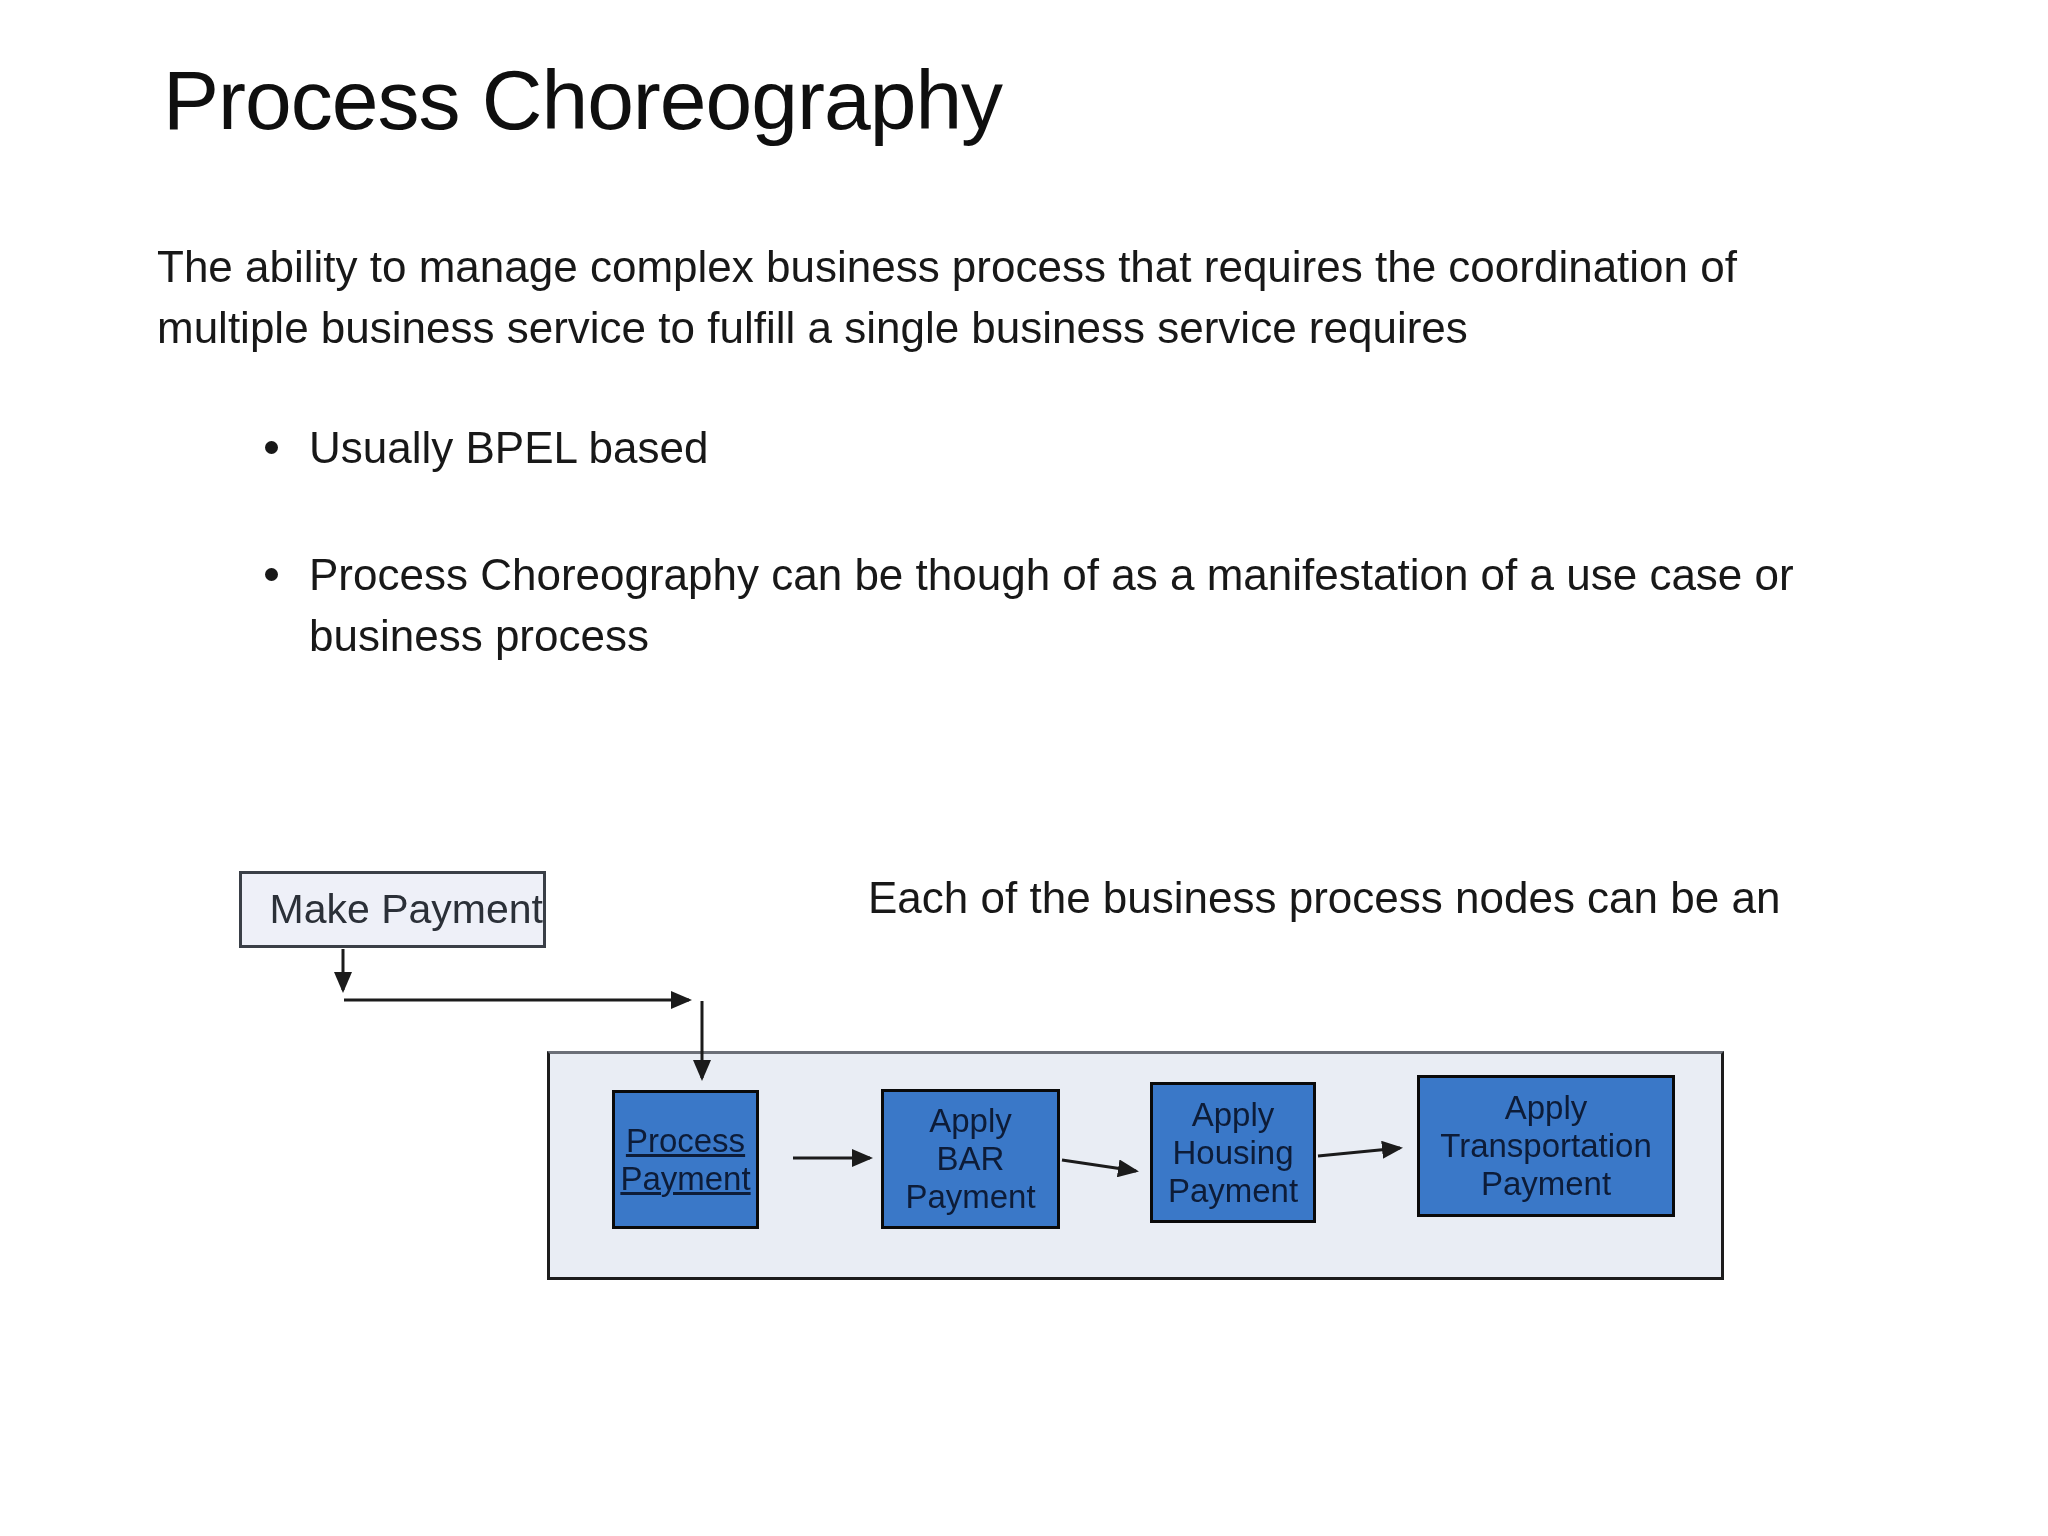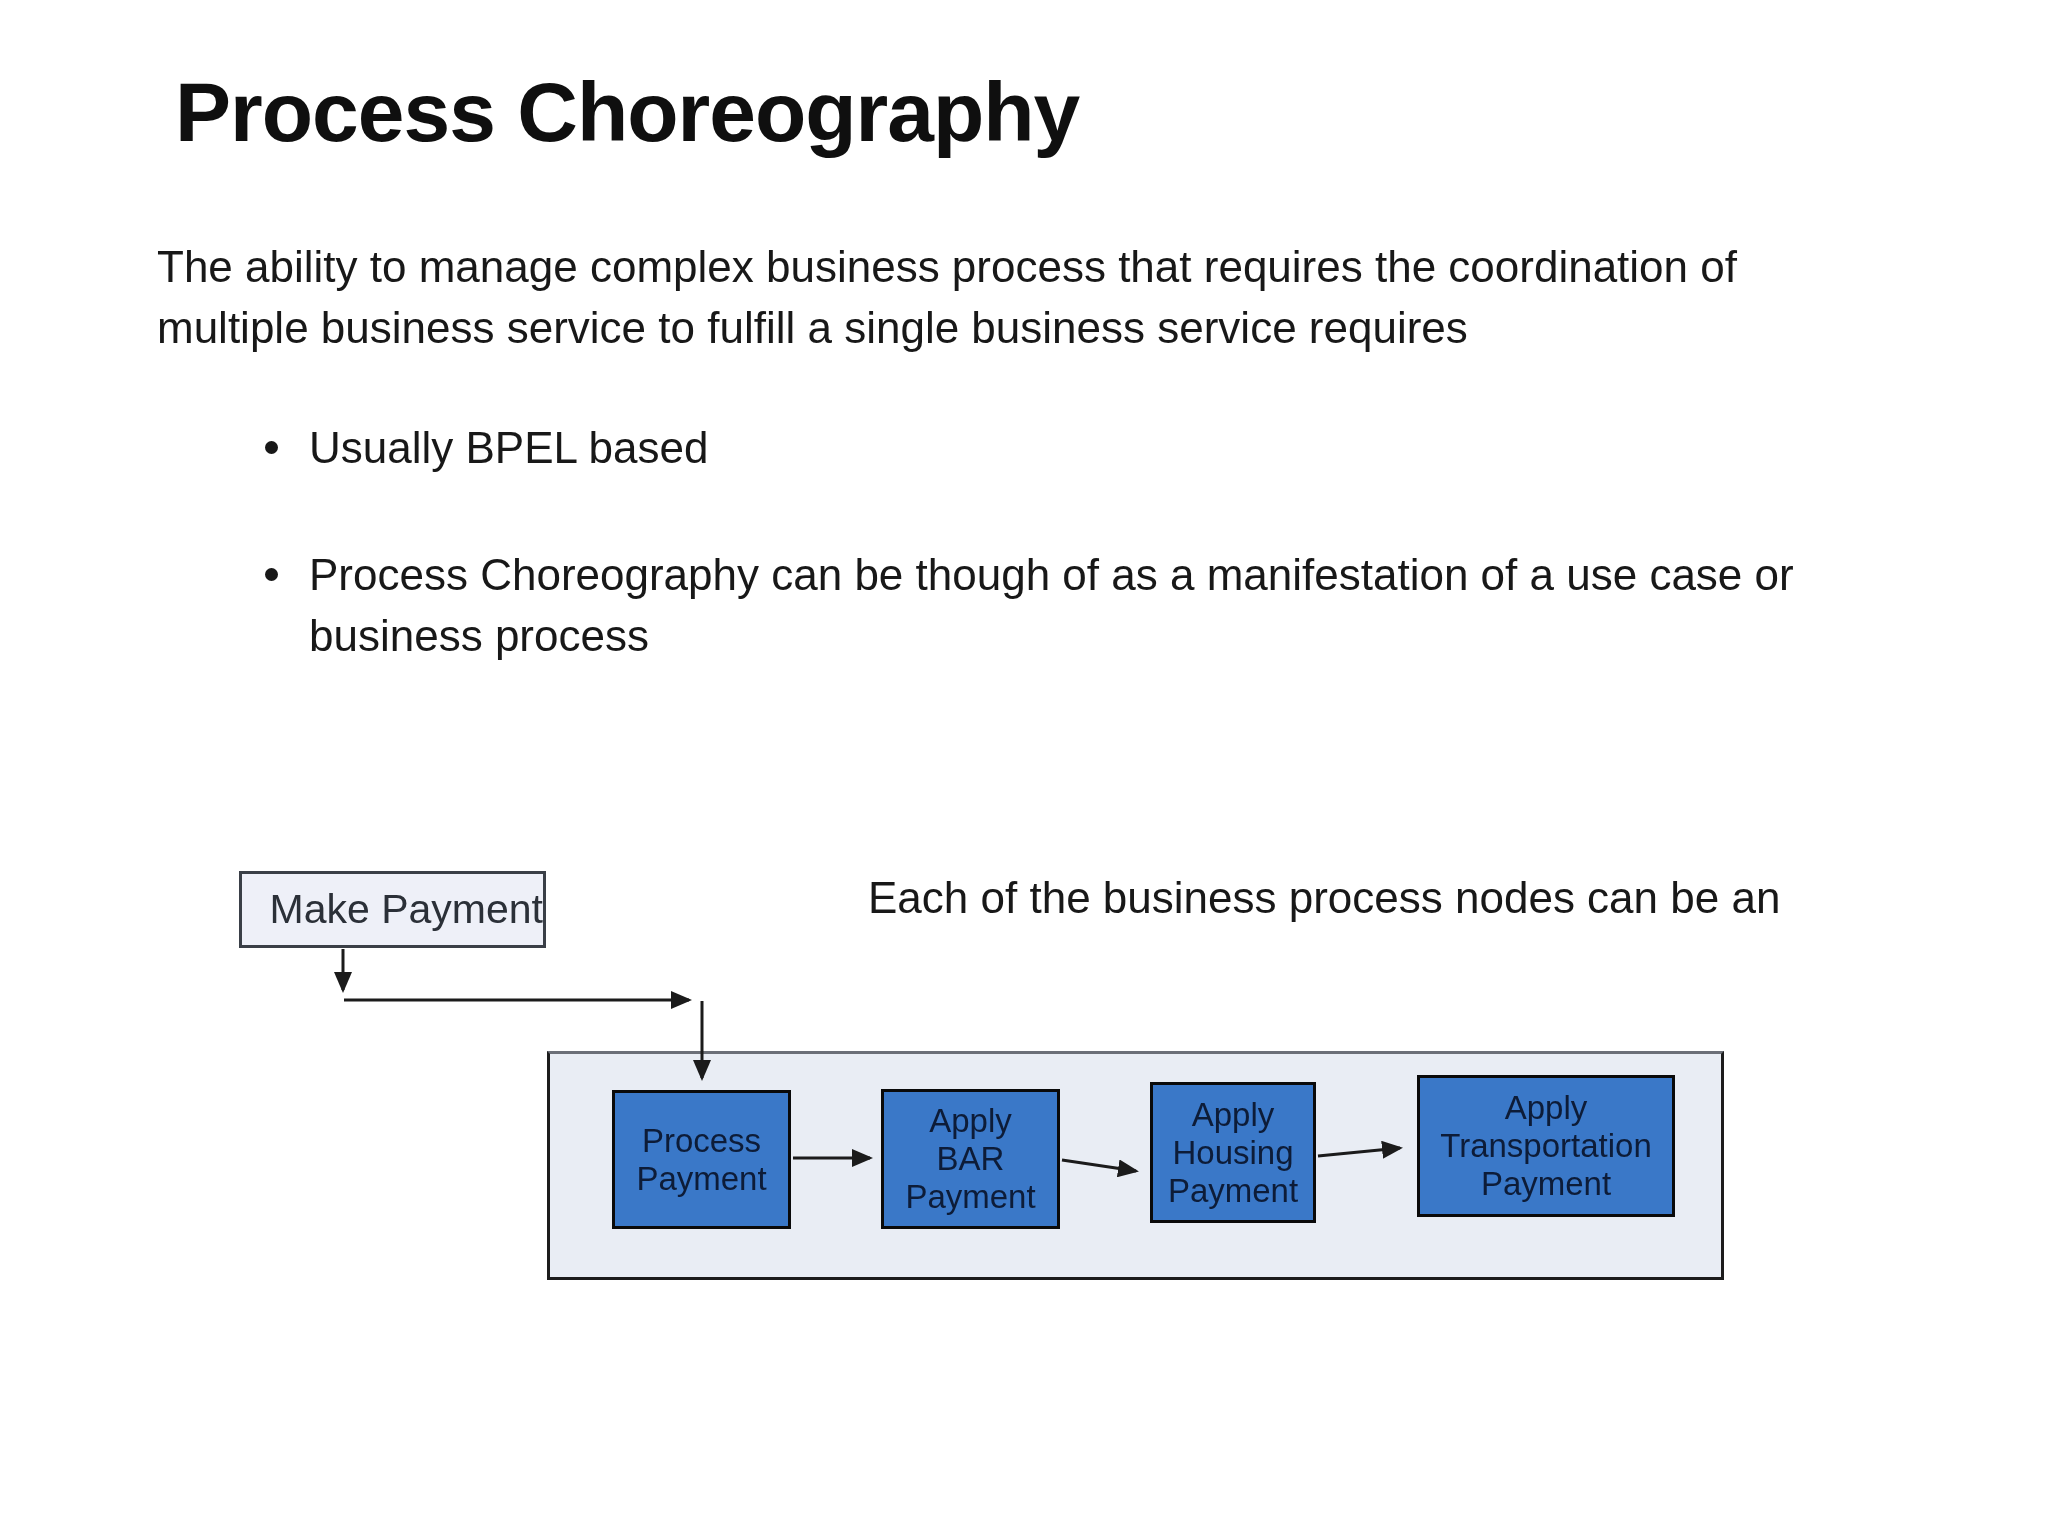--- a/index.html
+++ b/index.html
@@ -6,24 +6,24 @@
   .slide{
     position:relative;
     width:2048px;height:1536px;
     background:var(--background,#fff);
     font-family:"Liberation Sans",sans-serif;
     color:var(--body_text,#151515);
     overflow:hidden;
   }
   .title{
     position:absolute;left:163px;top:58px;
-    font-size:84px;line-height:1;font-weight:700;
+    font-size:84px;line-height:1;font-weight:400;
     color:var(--title_text,#0f0f0f);
     letter-spacing:-1px;
-    margin:12px;
+    margin:0;
   }
   .textline{white-space:nowrap;}
   .intro{
     position:absolute;left:157px;top:236px;
     font-size:44px;line-height:61px;
   }
   .bullet-row{
     position:absolute;left:265px;
     display:flex;align-items:flex-start;
     font-size:44px;line-height:61px;
@@ -63,21 +63,21 @@
   .node{
     position:absolute;
     box-sizing:border-box;
     background:var(--node_fill,#3A78C8);
     border:3px solid var(--node_border,#0a0a0a);
     display:flex;flex-direction:column;align-items:center;justify-content:center;
     text-align:center;
     font-size:33px;line-height:38px;font-weight:500;
     color:var(--node_text,#0d1c38);
   }
-  .node.n1{left:612px;top:1090px;width:179px;height:139px;}
+  .node.n1{left:612px;top:1090px;width:147px;height:139px;text-decoration:underline;}
   .node.n2{left:881px;top:1089px;width:179px;height:140px;}
   .node.n3{left:1150px;top:1082px;width:166px;height:141px;}
   .node.n4{left:1417px;top:1075px;width:258px;height:142px;}
   .arrows{
     position:absolute;left:0;top:0;width:2048px;height:1536px;
     pointer-events:none;
   }
   .arrows line{stroke:var(--arrow,#1b1b1b);stroke-width:3;}
   .arrows marker path{fill:var(--arrow,#1b1b1b);}
 </style>

